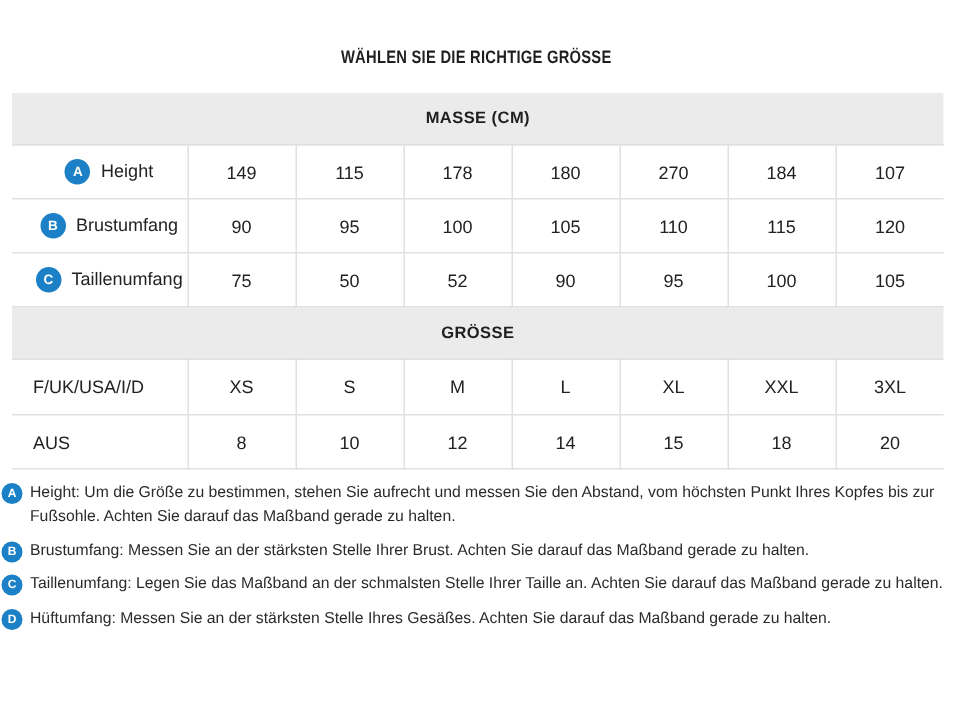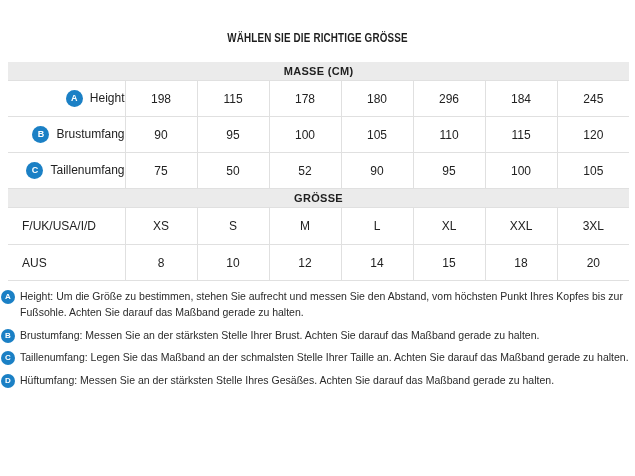--- a/index.html
+++ b/index.html
@@ -39,25 +39,25 @@
     color: #222222;
   }
   .size-table td:first-child { border-left: none; }
   .size-table td:last-child  { border-right: none; }
   tr.band-row td {
     background: #ebebeb;
     border: none;
     font-weight: bold;
     font-size: 11px;
     letter-spacing: 0.3px;
-    height: 18px;
+    height: 34px;
     color: #1f1f1f;
   }
   td.label-cell {
-    text-align: right;
+    text-align: center;
     padding-left: 13px;
   }
   td.size-label-cell {
     text-align: left;
     padding-left: 14px;
   }
   tr.size-head-row td { height: 36px; }
   .badge {
     display: inline-flex;
     width: 17px;
@@ -119,27 +119,27 @@
   </colgroup>
   <tbody>
     <tr class="band-row">
       <td colspan="8">MASSE (CM)</td>
     </tr>
 
     <tr>
       <td class="label-cell">
         <span class="badge">A</span><span>Height</span>
       </td>
-      <td>198</td>
+      <td>149</td>
       <td>115</td>
       <td>178</td>
       <td>180</td>
-      <td>296</td>
+      <td>270</td>
       <td>184</td>
-      <td>245</td>
+      <td>107</td>
     </tr>
 
     <tr>
       <td class="label-cell">
         <span class="badge">B</span><span>Brustumfang</span>
       </td>
       <td>90</td>
       <td>95</td>
       <td>100</td>
       <td>105</td>

